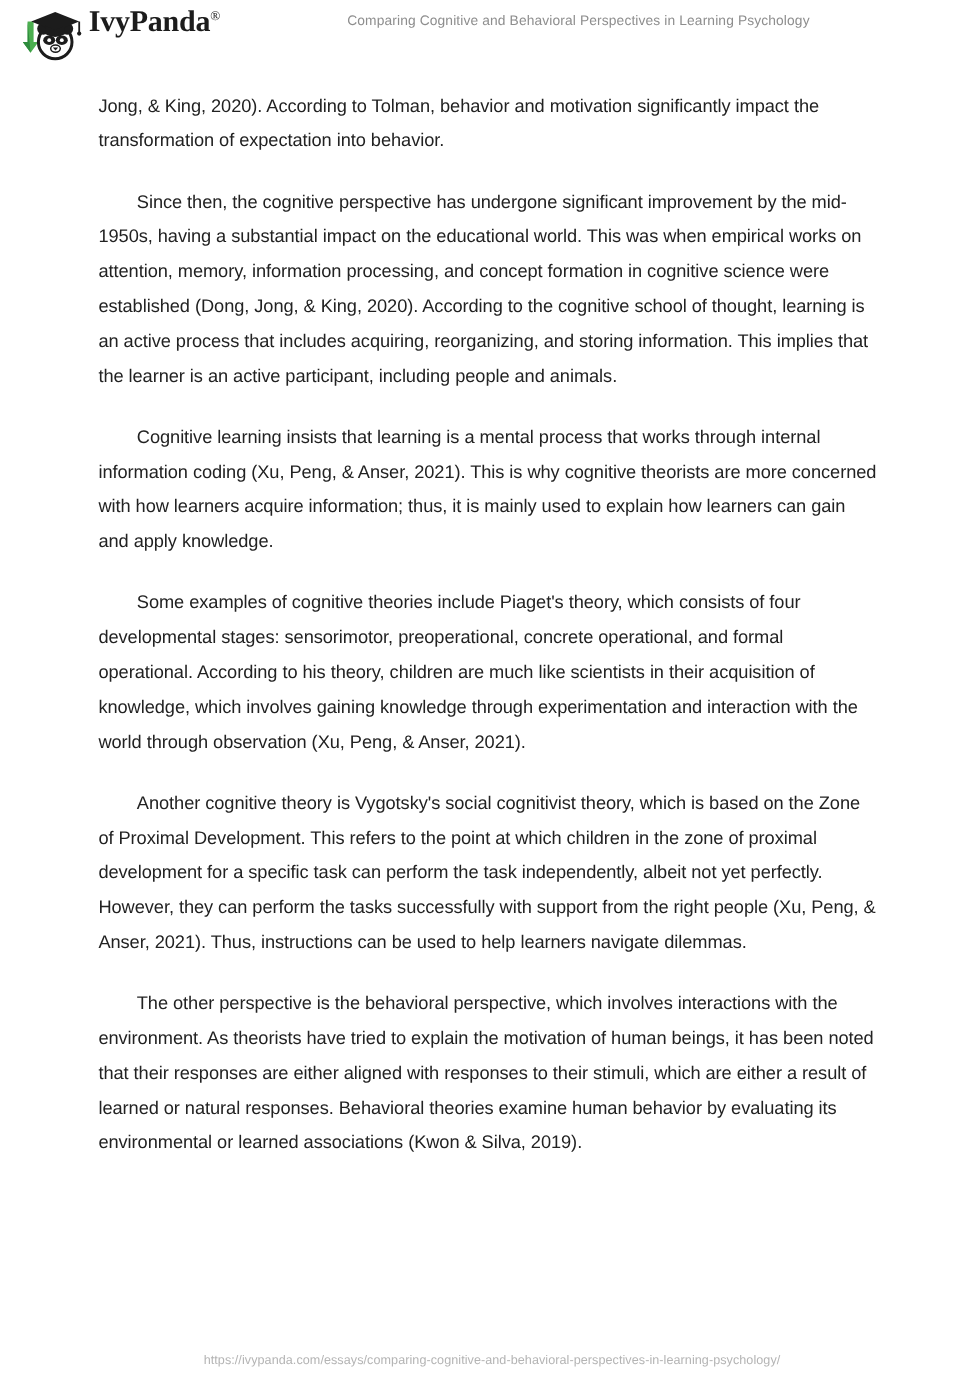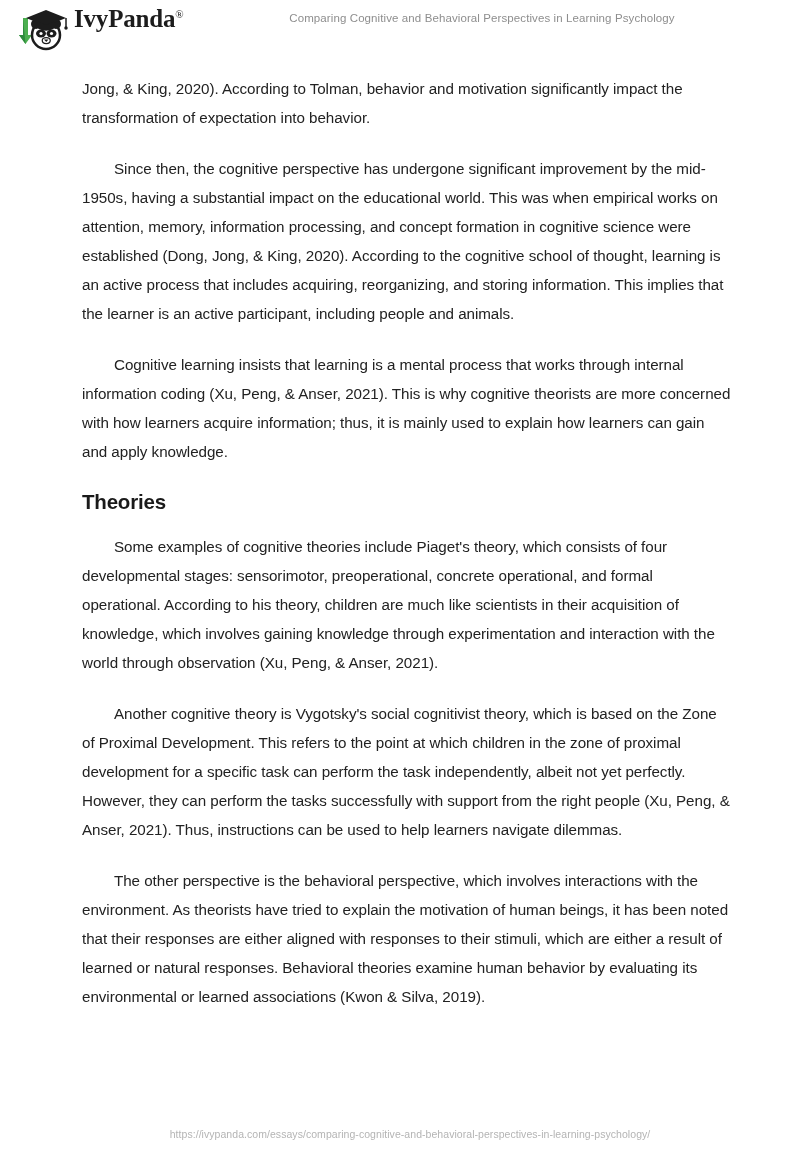--- a/index.html
+++ b/index.html
@@ -164,21 +164,20 @@
 </div>
 
 <div class="doc-body">
 
   <p class="para no-indent">Jong, &amp; King, 2020). According to Tolman, behavior and motivation significantly impact the transformation of expectation into behavior.</p>
 
   <p class="para">Since then, the cognitive perspective has undergone significant improvement by the mid-1950s, having a substantial impact on the educational world. This was when empirical works on attention, memory, information processing, and concept formation in cognitive science were established (Dong, Jong, &amp; King, 2020). According to the cognitive school of thought, learning is an active process that includes acquiring, reorganizing, and storing information. This implies that the learner is an active participant, including people and animals.</p>
 
   <p class="para">Cognitive learning insists that learning is a mental process that works through internal information coding (Xu, Peng, &amp; Anser, 2021). This is why cognitive theorists are more concerned with how learners acquire information; thus, it is mainly used to explain how learners can gain and apply knowledge.</p>
 
-  <h3 class="heading-minor">Theories</h3>
 
   <p class="para">Some examples of cognitive theories include Piaget's theory, which consists of four developmental stages: sensorimotor, preoperational, concrete operational, and formal operational. According to his theory, children are much like scientists in their acquisition of knowledge, which involves gaining knowledge through experimentation and interaction with the world through observation (Xu, Peng, &amp; Anser, 2021).</p>
 
   <p class="para">Another cognitive theory is Vygotsky's social cognitivist theory, which is based on the Zone of Proximal Development. This refers to the point at which children in the zone of proximal development for a specific task can perform the task independently, albeit not yet perfectly. However, they can perform the tasks successfully with support from the right people (Xu, Peng, &amp; Anser, 2021). Thus, instructions can be used to help learners navigate dilemmas.</p>
 
 
 
   <p class="para">The other perspective is the behavioral perspective, which involves interactions with the environment. As theorists have tried to explain the motivation of human beings, it has been noted that their responses are either aligned with responses to their stimuli, which are either a result of learned or natural responses. Behavioral theories examine human behavior by evaluating its environmental or learned associations (Kwon &amp; Silva, 2019).</p>
 
 </div>

